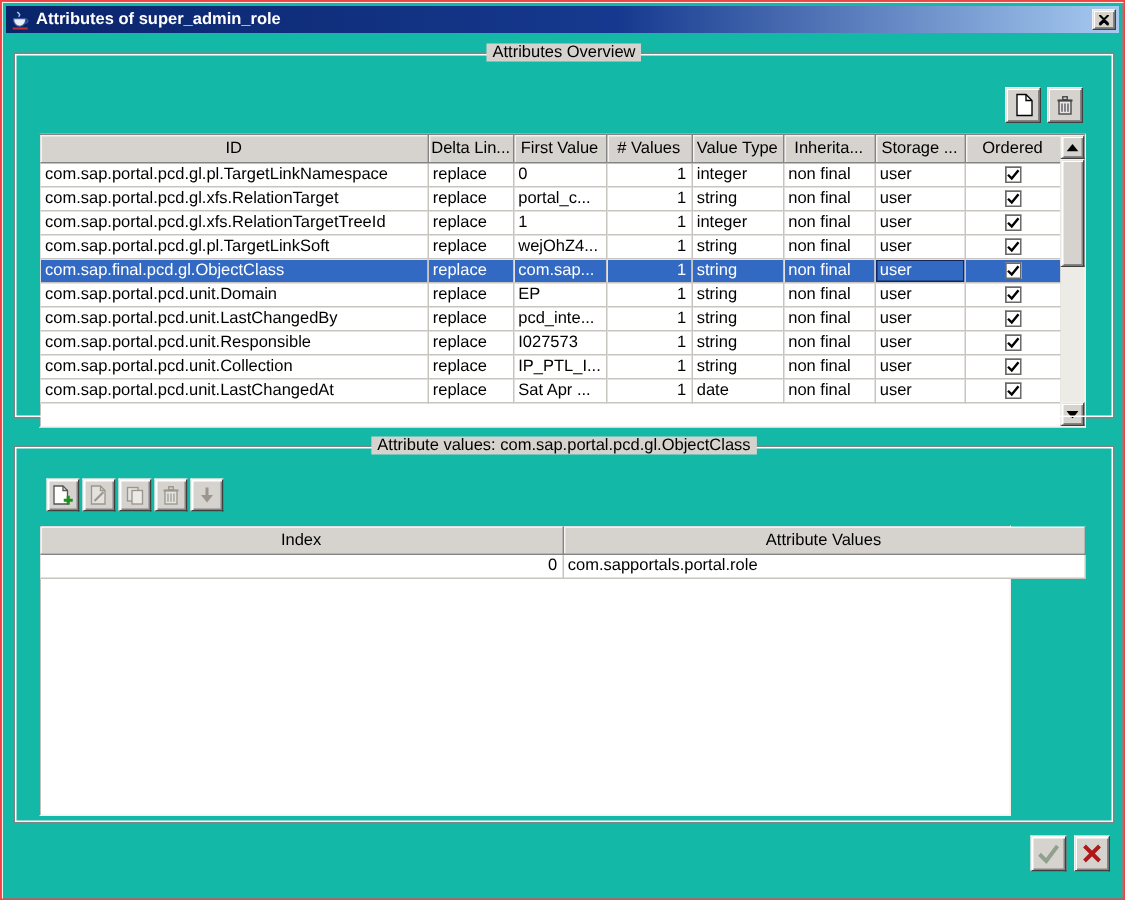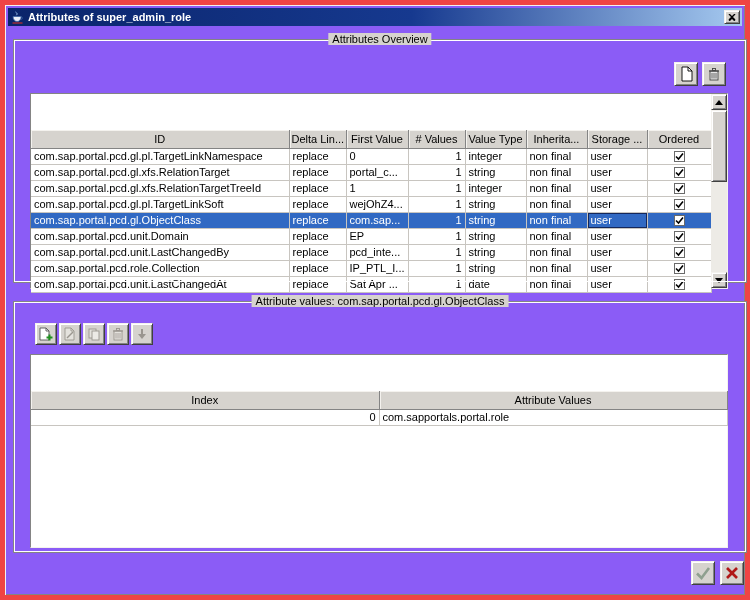--- a/index.html
+++ b/index.html
@@ -4,22 +4,22 @@
 <style>
   * { box-sizing: border-box; }
   html,body { margin:0; padding:0; }
   body {
     width:750px; height:600px; position:relative; overflow:hidden;
     background:#d6d3ce;
     font-family:"Liberation Sans", sans-serif; font-size:11px; color:#000;
     -webkit-font-smoothing:none;
   }
   .window {
-    position:absolute; inset:0; background:#8b5cf6;
-    border:5px solid #ef4444;
+    position:absolute; inset:0; background:#14b8a6;
+    border:1px solid #ef4444;
     box-shadow: inset 1px 1px 0 #f4f2ee, inset -1px -1px 0 #848484;
   }
   
   .titlebar {
     position:absolute; left:3px; top:3px; right:3px; height:18px;
     background:linear-gradient(to right, var(--tb1,#0a246a) 0%, #16398f 55%, var(--tb2,#a6caf0) 100%);
     display:flex; align-items:center; padding:0 2px;
   }
   .titlebar .title { color:#fff; font-weight:bold; font-size:11px; margin-left:4px; flex:1; white-space:nowrap; }
   .java-icon { width:14px; height:14px; display:inline-flex; align-items:center; justify-content:center; }
@@ -38,21 +38,21 @@
   }
   .gb1 { left:8px; top:34px; width:734px; height:244px; }
   .gb2 { left:8px; top:296px; width:734px; height:252px; }
   .tbtn { position:absolute; width:24px; height:24px; }
   .tbtn.small { width:22px; height:22px; }
   
   .table-wrap {
     position:absolute; background:#fff;
     border:1px solid; border-color:#848484 #f4f2ee #f4f2ee #848484;
   }
-  table.grid { border-collapse:collapse; table-layout:fixed; background:#fff; font-size:11px;margin-top:36px; }
+  table.grid { border-collapse:collapse; table-layout:fixed; background:#fff; font-size:11px; }
   .grid th {
     height:18px; background:#d6d3ce; font-weight:normal; text-align:center;
     padding:0 2px; white-space:nowrap; overflow:hidden;
     border-right:1px solid #848484; border-bottom:1px solid #848484;
     box-shadow: inset 1px 1px 0 #f4f2ee;
   }
   .grid td {
     height:16px; padding:0 3px; white-space:nowrap; overflow:hidden;
     border-right:1px solid #c8c5c0; border-bottom:1px solid #c8c5c0;
   }
@@ -187,21 +187,21 @@
               <td>wejOhZ4...</td>
               <td class="num">1</td>
               <td>string</td>
               <td>non final</td>
               <td>user</td>
               <td class="center"><span class="cb"><svg width="9" height="9" viewBox="0 0 9 9">
                     <path d="M1 4.5 L3.5 7 L8 1.5" stroke="#000" stroke-width="1.6" fill="none"></path>
                   </svg></span></td>
             </tr>
             <tr class="selected">
-              <td>com.sap.portal.pcd.gl.ObjectClass</td>
+              <td>com.sap.final.pcd.gl.ObjectClass</td>
               <td>replace</td>
               <td>com.sap...</td>
               <td class="num">1</td>
               <td>string</td>
               <td>non final</td>
               <td class="cell-focus">user</td>
               <td class="center"><span class="cb"><svg width="9" height="9" viewBox="0 0 9 9">
                     <path d="M1 4.5 L3.5 7 L8 1.5" stroke="#000" stroke-width="1.6" fill="none"></path>
                   </svg></span></td>
             </tr>
@@ -223,21 +223,33 @@
               <td>pcd_inte...</td>
               <td class="num">1</td>
               <td>string</td>
               <td>non final</td>
               <td>user</td>
               <td class="center"><span class="cb"><svg width="9" height="9" viewBox="0 0 9 9">
                     <path d="M1 4.5 L3.5 7 L8 1.5" stroke="#000" stroke-width="1.6" fill="none"></path>
                   </svg></span></td>
             </tr>
             <tr>
-              <td>com.sap.portal.pcd.role.Collection</td>
+              <td>com.sap.portal.pcd.unit.Responsible</td>
+              <td>replace</td>
+              <td>I027573</td>
+              <td class="num">1</td>
+              <td>string</td>
+              <td>non final</td>
+              <td>user</td>
+              <td class="center"><span class="cb"><svg width="9" height="9" viewBox="0 0 9 9">
+                    <path d="M1 4.5 L3.5 7 L8 1.5" stroke="#000" stroke-width="1.6" fill="none"></path>
+                  </svg></span></td>
+            </tr>
+            <tr>
+              <td>com.sap.portal.pcd.unit.Collection</td>
               <td>replace</td>
               <td>IP_PTL_I...</td>
               <td class="num">1</td>
               <td>string</td>
               <td>non final</td>
               <td>user</td>
               <td class="center"><span class="cb"><svg width="9" height="9" viewBox="0 0 9 9">
                     <path d="M1 4.5 L3.5 7 L8 1.5" stroke="#000" stroke-width="1.6" fill="none"></path>
                   </svg></span></td>
             </tr>
@@ -306,21 +318,21 @@
         <line x1="7" y1="6" x2="7" y2="11.5" stroke="#9a968f" stroke-width="0.8"></line>
         <line x1="9" y1="6" x2="9" y2="11.5" stroke="#9a968f" stroke-width="0.8"></line>
       </svg>
     </button>
     <button class="tbtn small btn3d" style="left:117px; top:21px;">
       <svg width="12" height="12" viewBox="0 0 12 12">
         <path d="M5 1 h2 v5 h3 l-4 5 -4 -5 h3 z" fill="#9a968f"></path>
       </svg>
     </button>
 
-    <div class="table-wrap" style="left:16px; top:52px; width:698px; height:194px;">
+    <div class="table-wrap" style="left:16px; top:52px; width:648px; height:194px;">
       <table class="grid" style="width:696px;">
         <colgroup>
             <col style="width:348px">
             <col style="width:348px">
           </colgroup>
         <thead>
             <tr>
               <th>Index</th>
               <th>Attribute Values</th>
             </tr>

